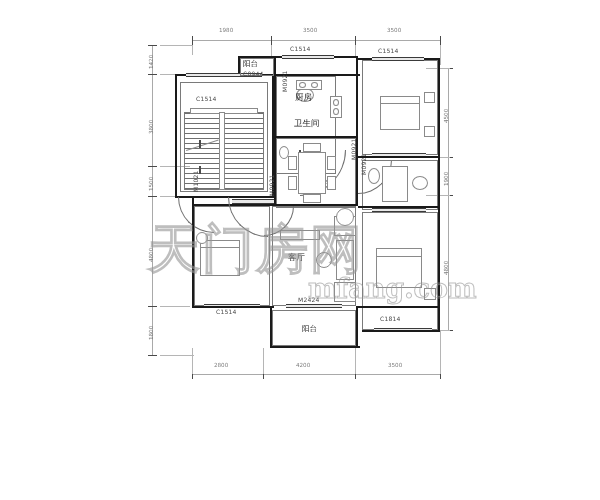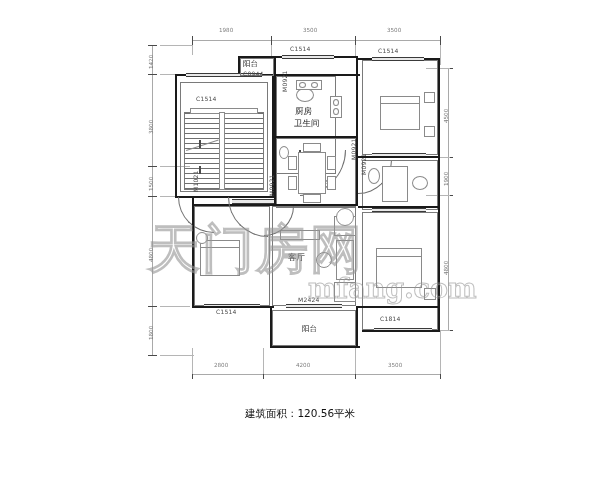--- a/index.html
+++ b/index.html
@@ -148,21 +148,21 @@
   <div class="fx" style="left:296px;top:82px;width:18px;height:6px;"></div>
   <div class="fxr" style="left:296px;top:88px;width:18px;height:14px;"></div>
 
   <div class="fxr" style="left:279px;top:146px;width:10px;height:13px;"></div>
 
   <div class="arc" style="left:300px;top:150px;width:46px;height:46px;border-color:#6e6e6e;border-top:none;border-left:none;border-radius:0 0 46px 0;"></div>
   <div class="leaf" style="left:299px;top:150px;width:2px;height:24px;"></div>
   <div class="code" style="left:310px;top:178px;">M0821</div>
 
   <div class="room" style="left:276px;top:76px;width:60px;height:62px;"></div>
-  <div class="lbl big" style="left:295px;top:106px;">厨房</div>
+  <div class="lbl big" style="left:295px;top:92px;">厨房</div>
   <div class="win" style="left:282px;top:55px;width:52px;height:4px;"></div>
   <div class="code" style="left:290px;top:45px;">C1514</div>
   <div class="fx" style="left:296px;top:80px;width:26px;height:10px;"></div>
   <div class="fxr" style="left:299px;top:82px;width:7px;height:6px;"></div>
   <div class="fxr" style="left:311px;top:82px;width:7px;height:6px;"></div>
   <div class="fx" style="left:330px;top:96px;width:12px;height:22px;"></div>
   <div class="fxr" style="left:333px;top:99px;width:6px;height:7px;"></div>
   <div class="fxr" style="left:333px;top:108px;width:6px;height:7px;"></div>
   <div class="code v" style="left:281px;top:92px;">M0921</div>
 
@@ -253,16 +253,15 @@
   <div class="wall" style="left:358px;top:156px;width:82px;height:2px;"></div>
   <div class="wall" style="left:358px;top:206px;width:82px;height:2px;"></div>
   <div class="wall" style="left:175px;top:194px;width:2px;height:2px;"></div>
 
   <div id="wm">
     <div class="wmcn">天门房网</div>
     <div class="wmen">mfang.com</div>
   </div>
 
   <div id="caption">
-    <div>建筑面积：120.56平米</div>
   </div>
 
 </div>
 
 </body></html>

